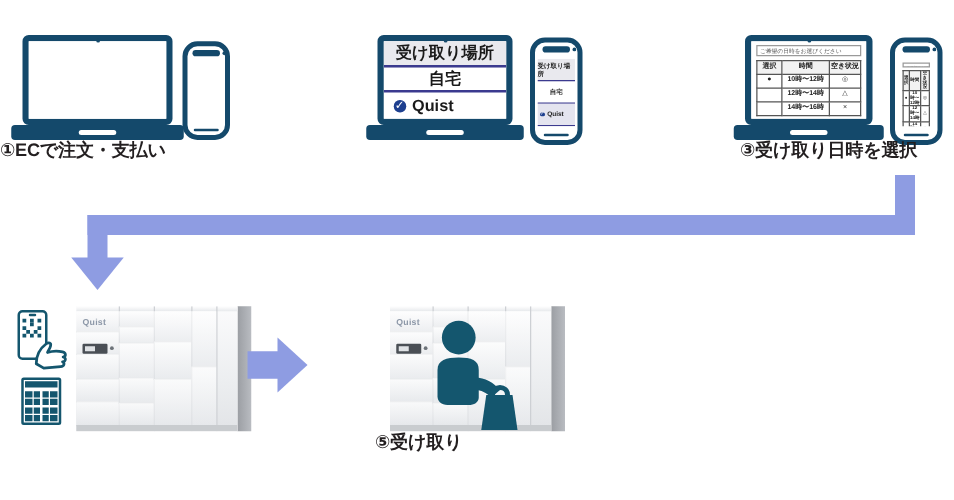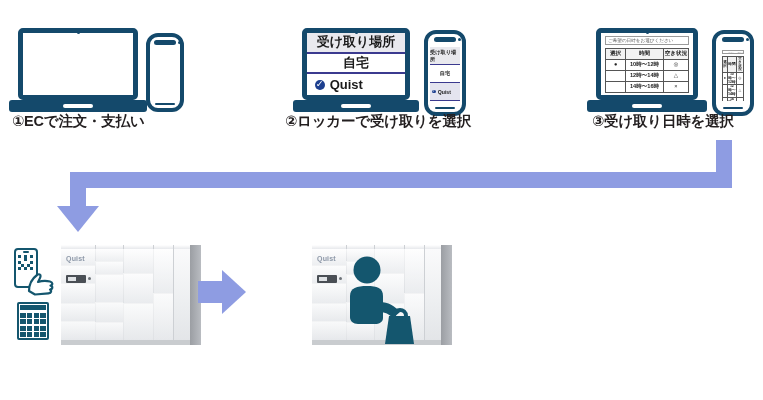--- a/index.html
+++ b/index.html
@@ -226,21 +226,21 @@
         </div>
     </div>
     <div class="phone" style="position:absolute;left:128px;top:5px;width:38px;height:79px;">
       <div class="shell"></div>
       <div class="pill"></div>
       <div class="dot"></div>
       <div class="screen"></div>
       <div class="home"></div>
     </div>
   </div>
-  <div class="caption" style="left:12px;top:112px;width:230px;">①ECで注文・支払い</div>
+  <div class="caption" style="left:0;top:112px;width:230px;">①ECで注文・支払い</div>
 
   <div class="step" style="left:302px;top:28px;">
     <div class="laptop" style="width:108px;height:84px;">
       <div class="lid"></div>
       <div class="cam"></div>
       <div class="screen">
         <div class="loc big">
           <div class="row r1">受け取り場所</div>
           <div class="row r2">自宅</div>
           <div class="row r3">
@@ -263,21 +263,20 @@
           <div class="row r2">自宅</div>
           <div class="row r3">
             <span class="check">✓</span>
             <span>Quist</span>
           </div>
         </div>
       </div>
       <div class="home"></div>
     </div>
   </div>
-  <div class="caption" style="left:285px;top:112px;width:260px;">②ロッカーで受け取りを選択</div>
 
   <div class="step" style="left:596px;top:28px;">
     <div class="laptop" style="width:102px;height:84px;">
       <div class="lid"></div>
       <div class="cam"></div>
       <div class="screen">
         <div class="sched big">
           <div class="ttl">ご希望の日時をお選びください</div>
           <table>
             <tbody>
@@ -468,14 +467,15 @@
     </div>
 
     <svg class="person" style="left:40px;top:14px;" width="80" height="92" viewBox="0 0 80 92">
       <circle cx="27" cy="14" r="13.5" fill="#14566e"></circle>
       <path d="M10 40 C10 32 17 30 27 30 C37 30 43 32 43 40 L43 62 C43 66 39 68 35 68 L18 68 C13 68 10 65 10 61 Z" fill="#14566e"></path>
       <path d="M40 46 C48 46 55 50 60 56 L53 62 C49 58 45 56 40 56 Z" fill="#14566e"></path>
       <path d="M49 60 L70 60 L74 88 L45 88 Z" fill="#14566e"></path>
       <path d="M54 60 C54 52 66 52 66 60" fill="none" stroke="#14566e" stroke-width="4"></path>
     </svg>
   </div>
+  <div class="caption" style="left:300px;top:345px;width:180px;">⑤受け取り</div>
 
 </div>
 
 </body></html>

